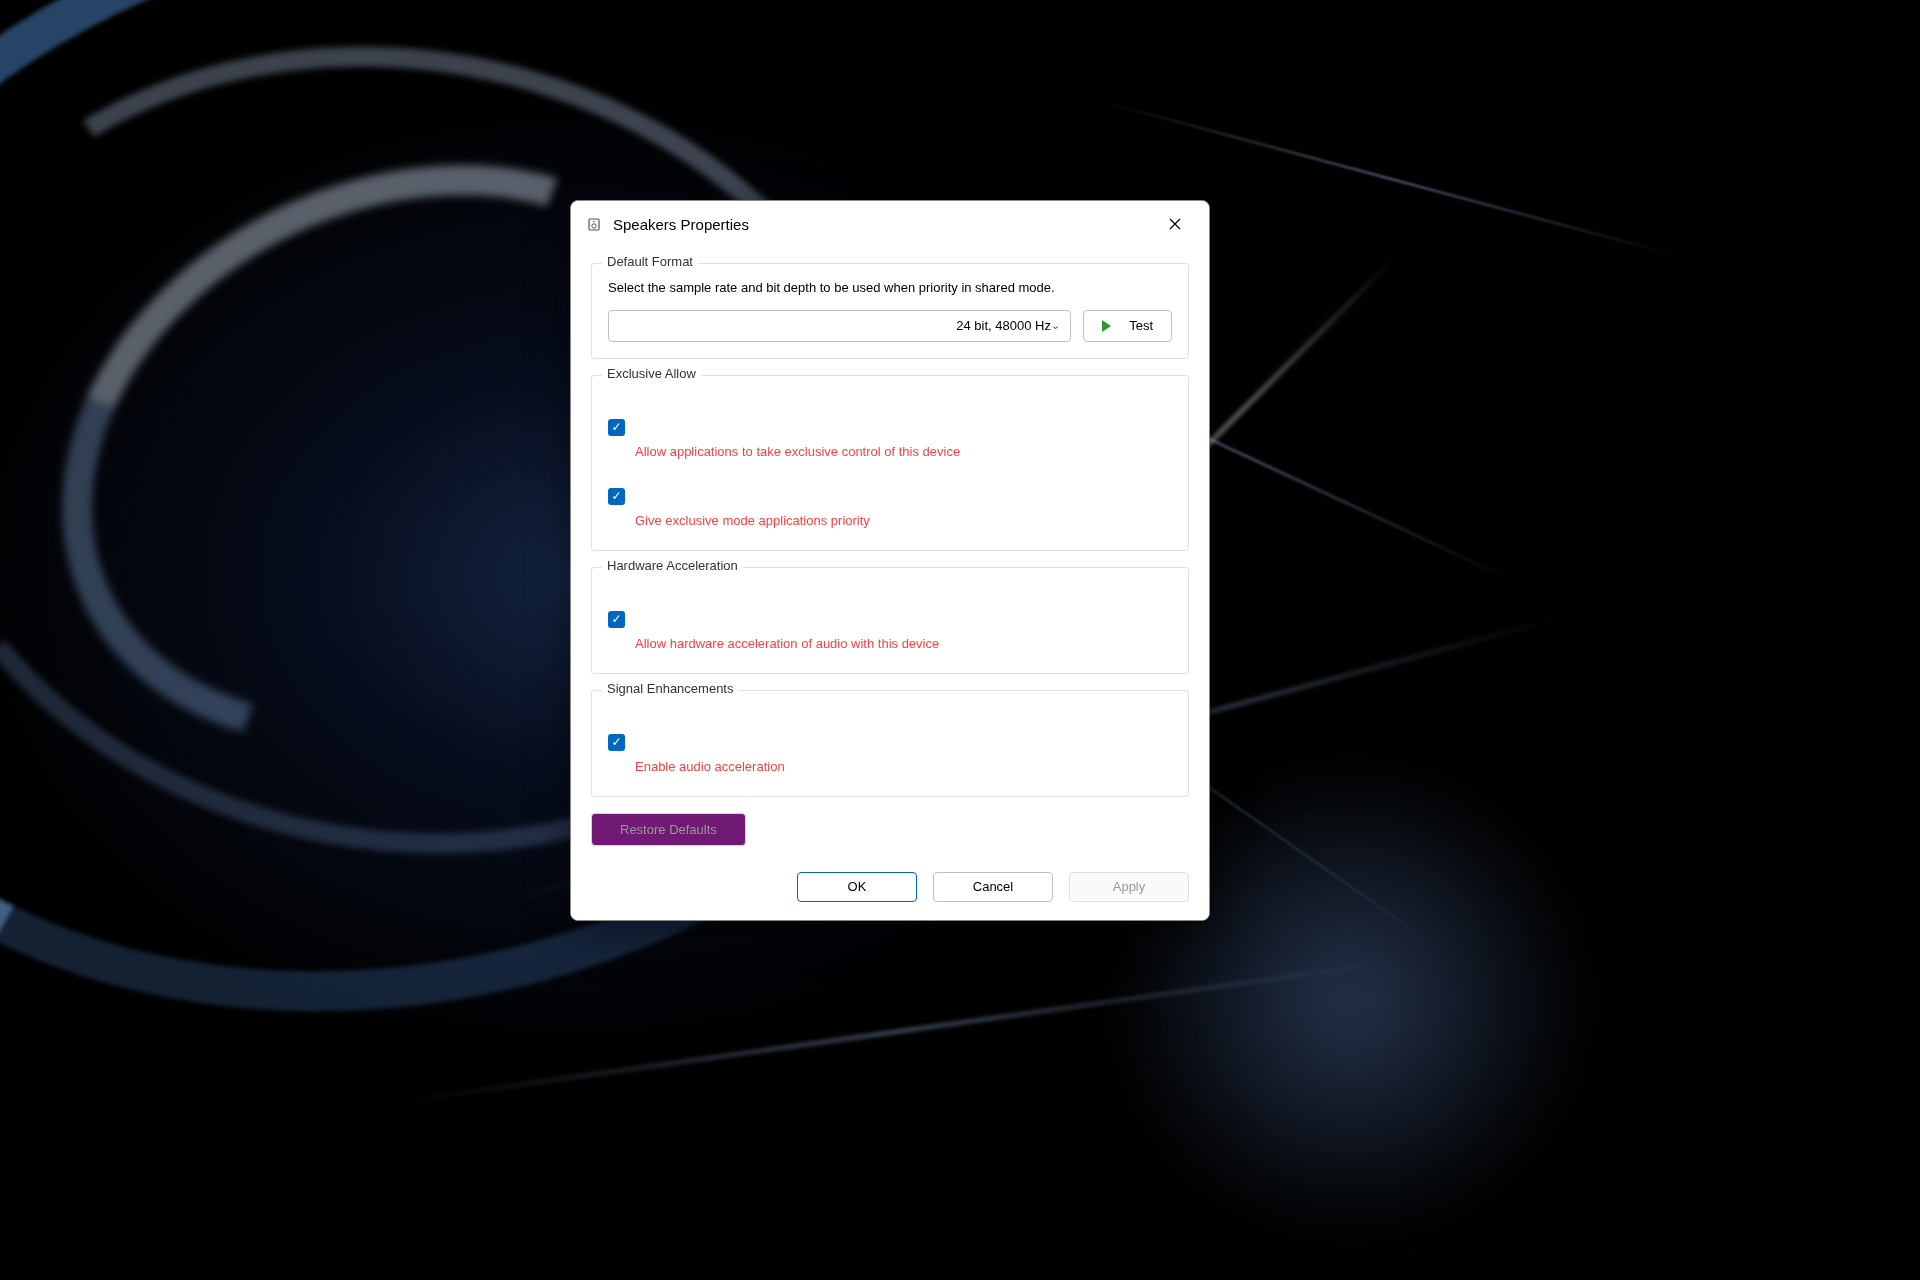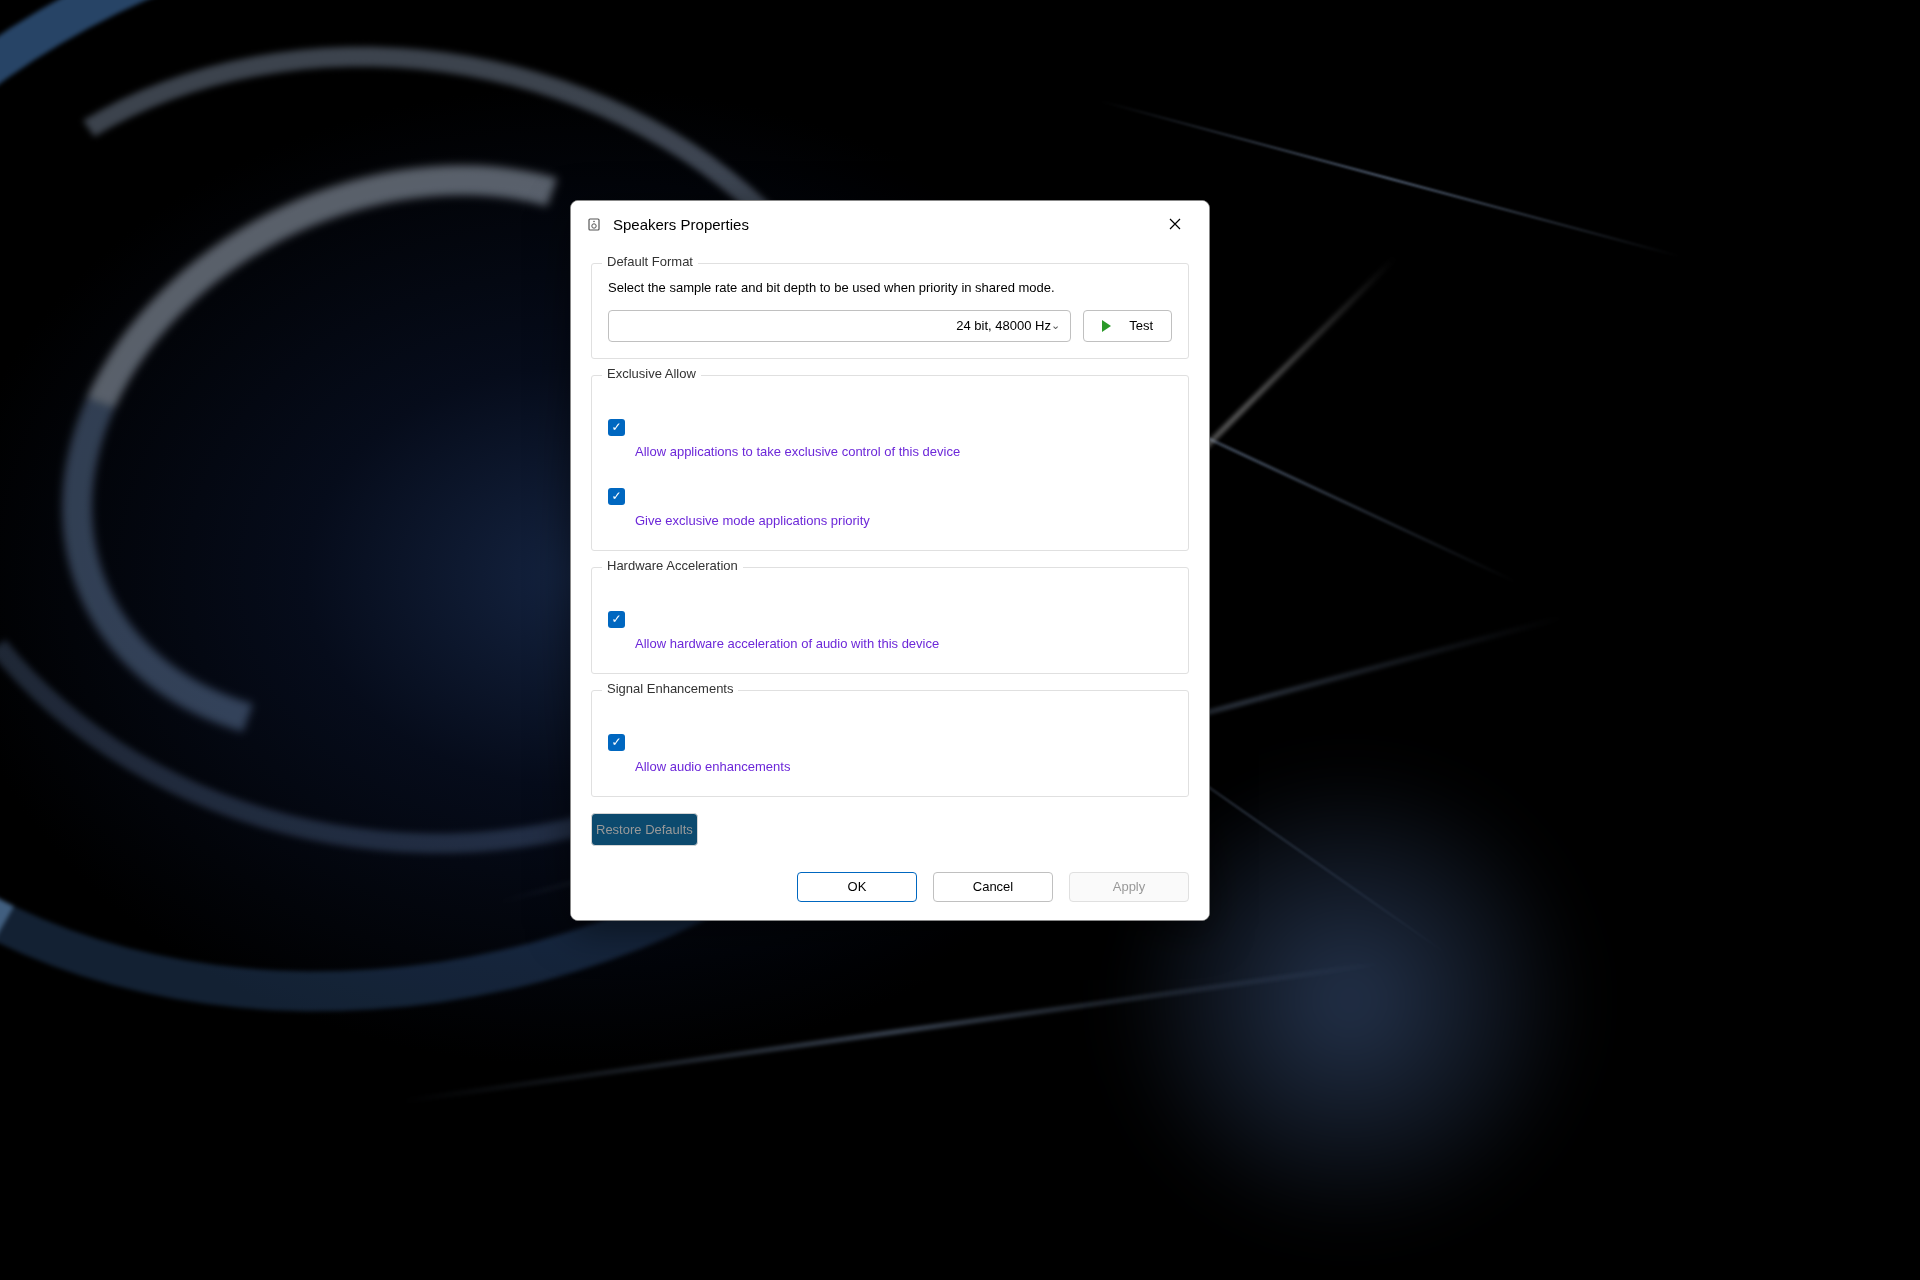--- a/index.html
+++ b/index.html
@@ -257,30 +257,30 @@
     }
 
     .checkmark {
       color: #fff;
       font-size: 12px;
       line-height: 1;
     }
 
     .checkbox-label {
       font-size: 13px;
-      color: #6d28d9;
+      color: #ef4444;
       cursor: pointer;
       margin-top: 48px;
     }
 
     .restore-btn {
       border: 1px solid #d5d5d5;
-      background: #0c4a6e;
+      background: #701a75;
       border-radius: 4px;
-      padding: 8px 4px;
+      padding: 8px 28px;
       font-size: 13px;
       color: #999;
       cursor: pointer;
     }
 
     
     .footer {
       display: flex;
       justify-content: flex-end;
       gap: 16px;
@@ -389,21 +389,21 @@
         <span class="checkbox-label">Allow hardware acceleration of audio with this device</span>
       </div>
     </div>
 
     <div class="group">
       <span class="group-label">Signal Enhancements</span>
       <div class="checkbox-row">
         <div class="checkbox">
           <span class="checkmark">✓</span>
         </div>
-        <span class="checkbox-label">Allow audio enhancements</span>
+        <span class="checkbox-label">Enable audio acceleration</span>
       </div>
     </div>
 
     <button class="restore-btn">Restore Defaults</button>
 
   </div>
 
   <div class="footer">
     <div class="footer-btn primary">OK</div>
     <div class="footer-btn">Cancel</div>

